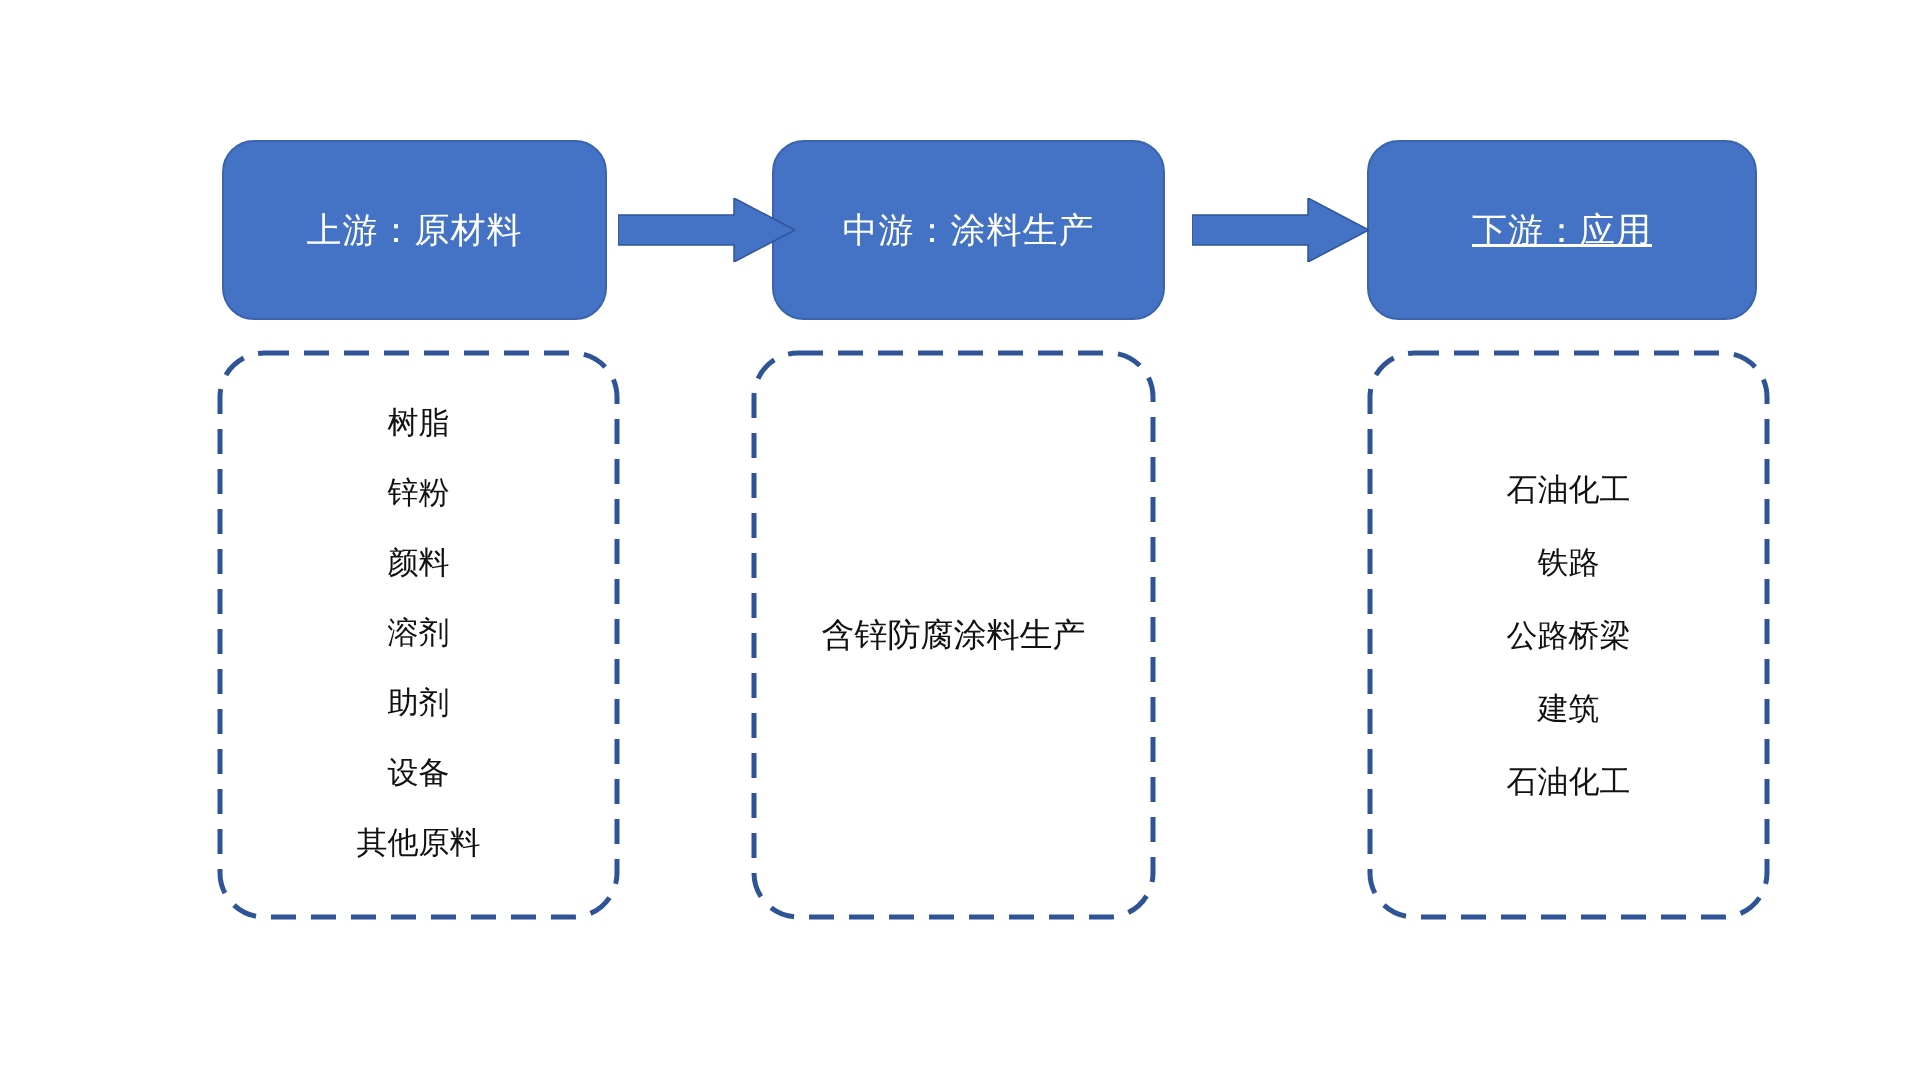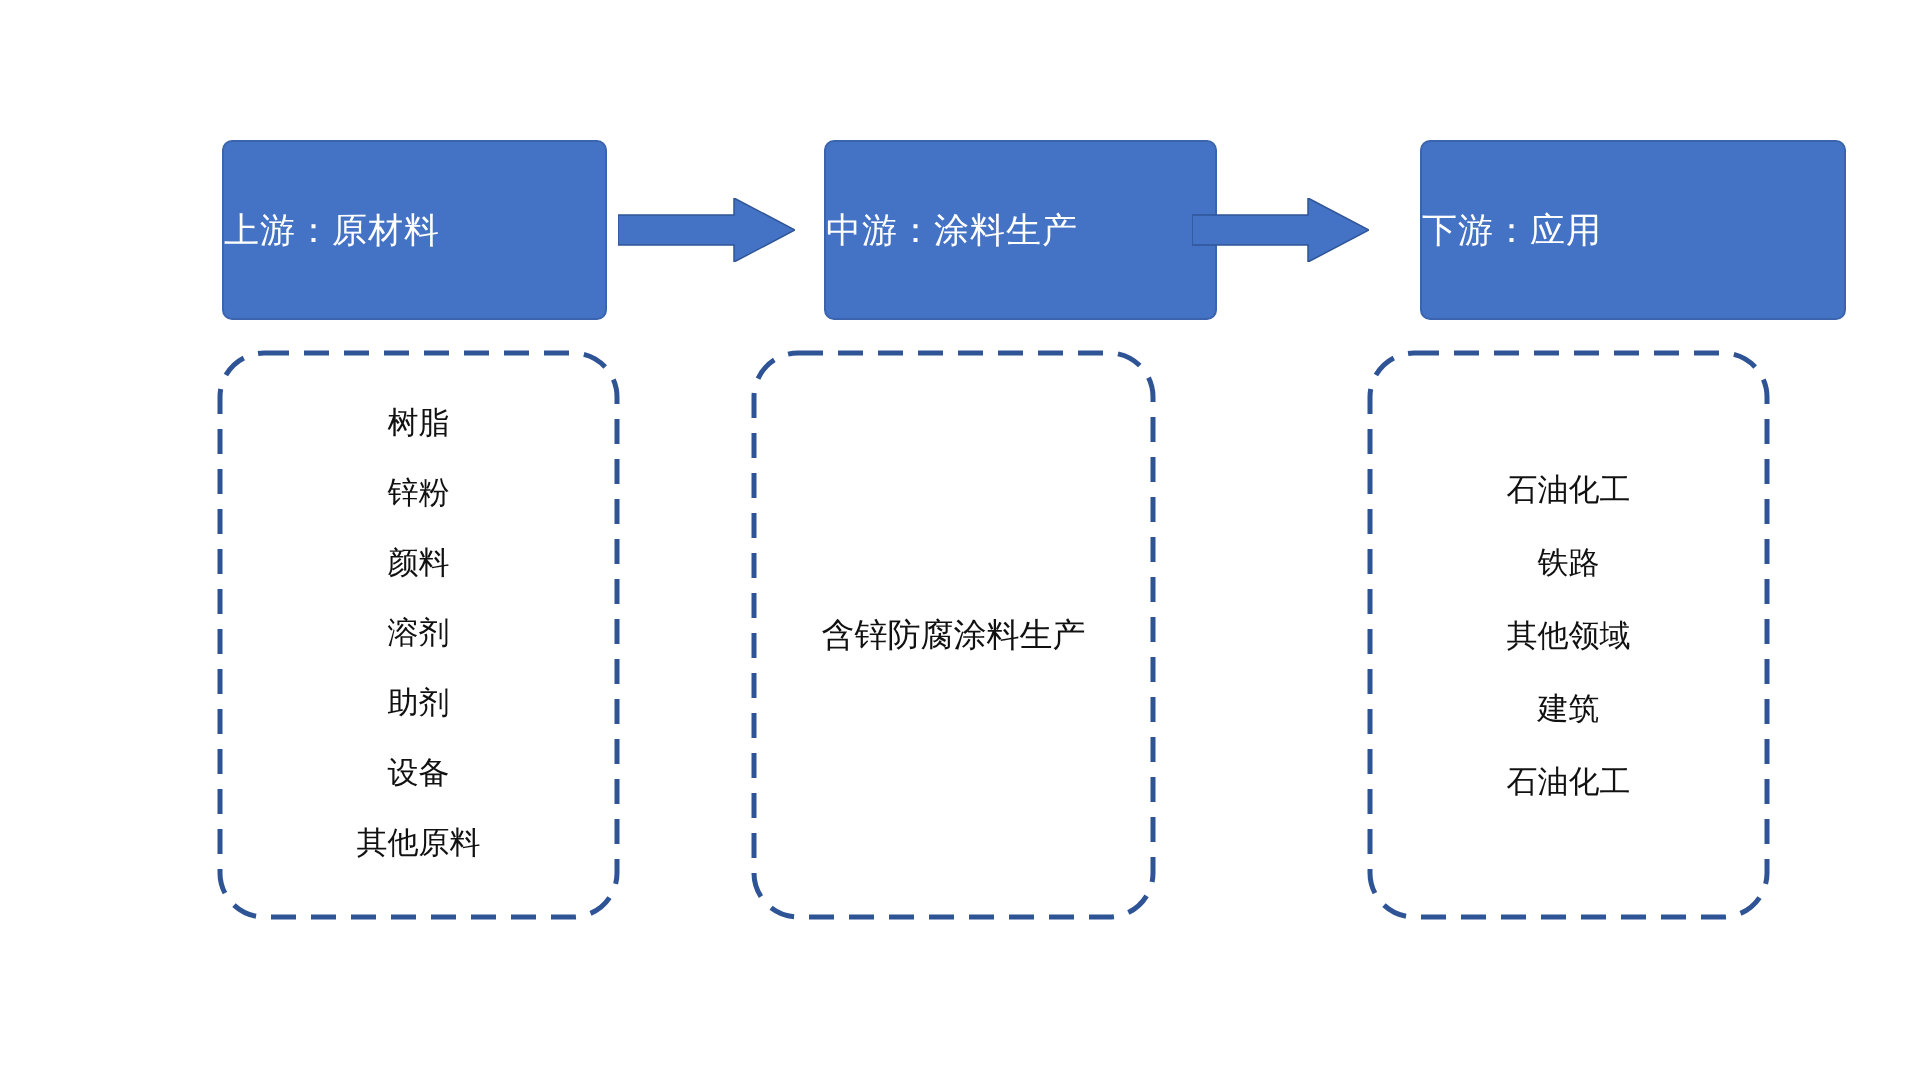--- a/index.html
+++ b/index.html
@@ -15,32 +15,32 @@
     background: #ffffff;
     overflow: hidden;
   }
   
   .hdr {
     position: absolute;
     top: 140px;
     height: 180px;
     background: #4472C4;
     border: 2px solid #3A64AE;
-    border-radius: 10px;
+    border-radius: 32px;
     box-sizing: border-box;
     display: flex;
     align-items: center;
-    justify-content: flex-start;
+    justify-content: center;
     color: #ffffff;
     font-size: 35px;
     letter-spacing: 1px;
   }
   .hdr1 { left: 222px;  width: 385px; }
-  .hdr2 { left: 824px;  width: 393px; }
-  .hdr3 { left: 1420px; width: 426px; }
+  .hdr2 { left: 772px;  width: 393px; }
+  .hdr3 { left: 1367px; width: 390px; text-decoration: underline; }
 
   
   .arrow {
     position: absolute;
     top: 198px;
   }
   .arrow1 { left: 618px; }
   .arrow2 { left: 1192px; }
 
   
@@ -118,19 +118,19 @@
     </div>
   </div>
 
   <div class="panel panel3">
     <svg class="dash-border" width="403" height="570" viewBox="0 0 403 570">
       <rect x="3" y="3" width="397" height="564" rx="44" fill="none" stroke="#2F5496" stroke-width="5" stroke-dasharray="25 15"></rect>
     </svg>
     <div class="items">
       <div class="item">石油化工</div>
       <div class="item">铁路</div>
-      <div class="item">其他领域</div>
+      <div class="item">公路桥梁</div>
       <div class="item">建筑</div>
       <div class="item">石油化工</div>
     </div>
   </div>
 
 </div>
 
 </body></html>

